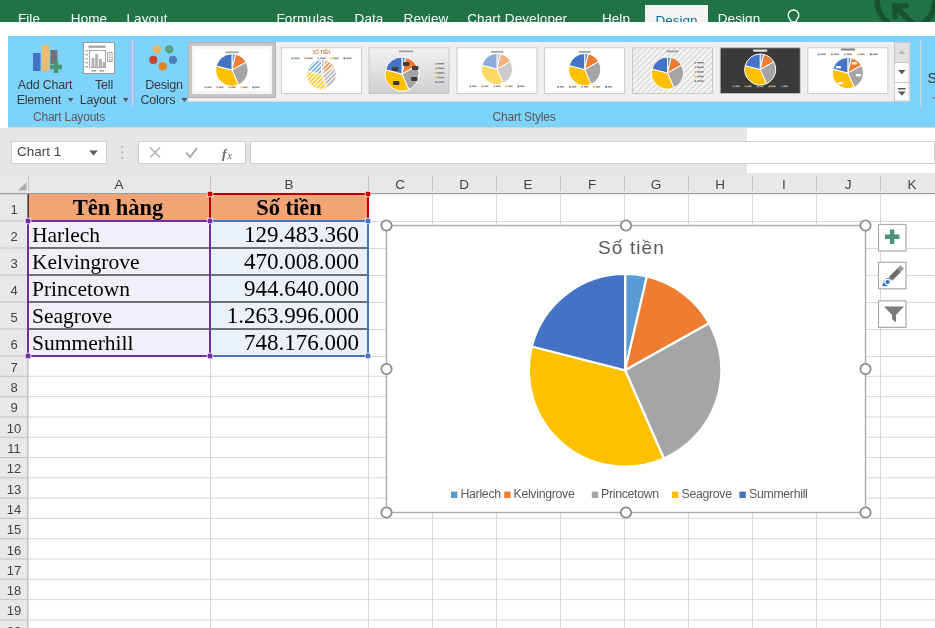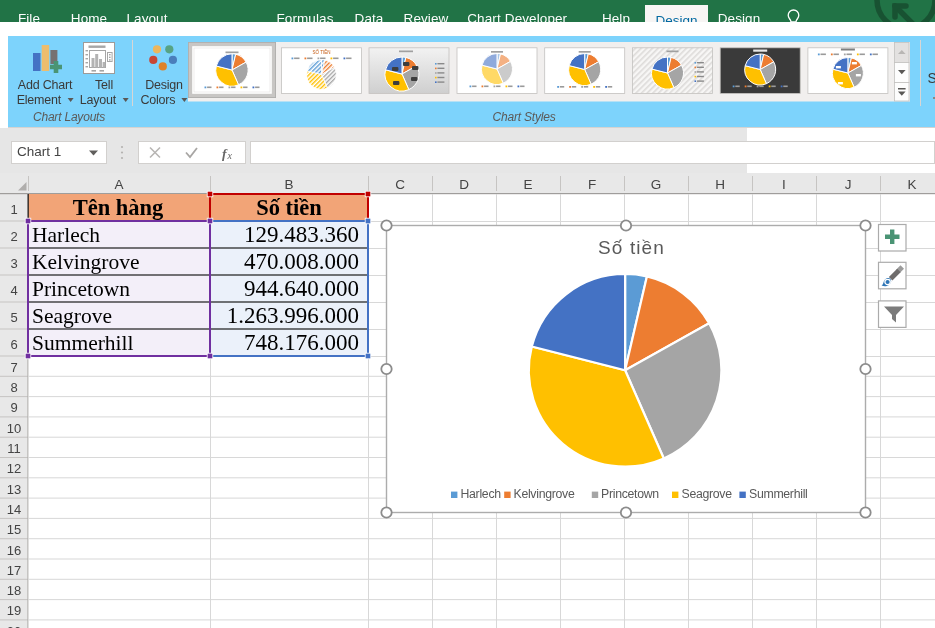--- a/index.html
+++ b/index.html
@@ -2,21 +2,21 @@
 <html><head><meta charset="utf-8"><style>
 *{margin:0;padding:0;box-sizing:border-box;}
 html,body{width:935px;height:628px;overflow:hidden;background:#fff;
  font-family:"Liberation Sans",sans-serif;-webkit-font-smoothing:antialiased;}
 #page{position:relative;width:935px;height:628px;}
 .abs{position:absolute;}
 #tabbar{left:0;top:0;width:935px;height:22px;background:#217346;overflow:hidden;}
 .tab{position:absolute;top:0;height:36px;line-height:37px;color:#fdfdfd;font-size:13.5px;transform:translateX(-50%);white-space:nowrap;letter-spacing:0.1px;}
 #designtab{position:absolute;left:645px;top:5px;width:63px;height:31px;background:#f7f5f4;color:#0369a1;font-size:13.5px;text-align:center;line-height:32px;}
 #ribbon{left:8px;top:36px;width:935px;height:92px;background:#7dd3fc;border-bottom:1px solid #d5d3d1;}
-.rlabel{position:absolute;font-size:12px;color:#5c5a58;transform:translateX(-50%);white-space:nowrap;letter-spacing:-0.2px;font-style:italic;}
+.rlabel{position:absolute;font-size:12px;color:#5c5a58;transform:translateX(-50%);white-space:nowrap;letter-spacing:-0.2px;}
 .btxt{position:absolute;font-size:12.5px;color:#3b3a39;transform:translateX(-50%);white-space:nowrap;letter-spacing:-0.2px;}
 .dd{display:inline-block;width:0;height:0;border-left:3.5px solid transparent;border-right:3.5px solid transparent;border-top:4px solid #5a5856;margin-left:3px;margin-bottom:2px;}
 .vsep{position:absolute;width:1px;background:#d8d6d4;}
 #fbar{left:0;top:128px;width:747px;height:45px;background:#e6e6e6;}
 .wbox{position:absolute;background:#fff;border:1px solid #d2d0ce;}
 #sheet{left:0;top:173px;}
 </style></head>
 <body>
 <div id="page">
 <div id="tabbar" class="abs">

